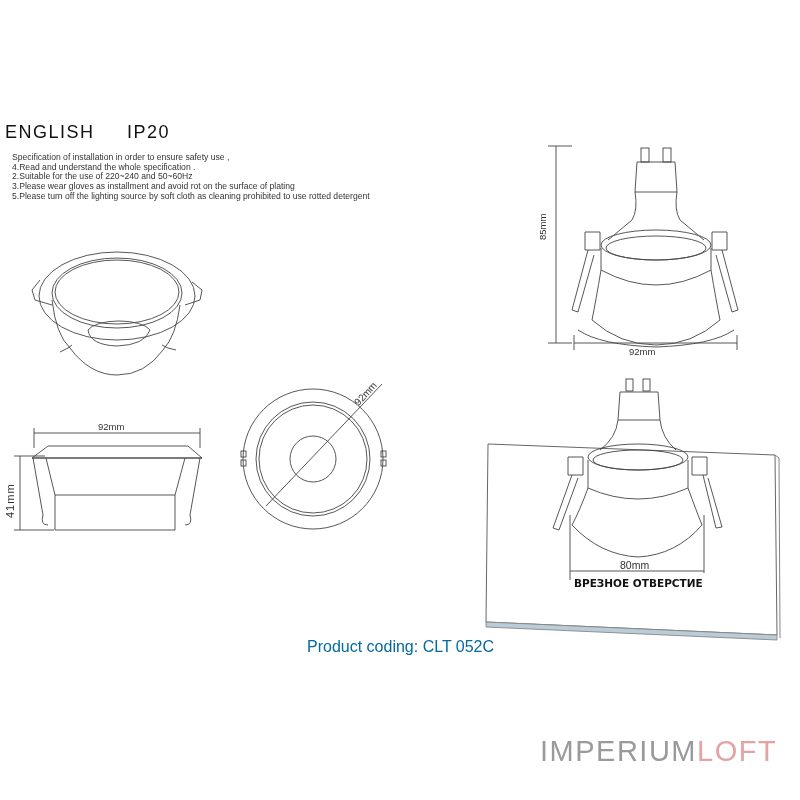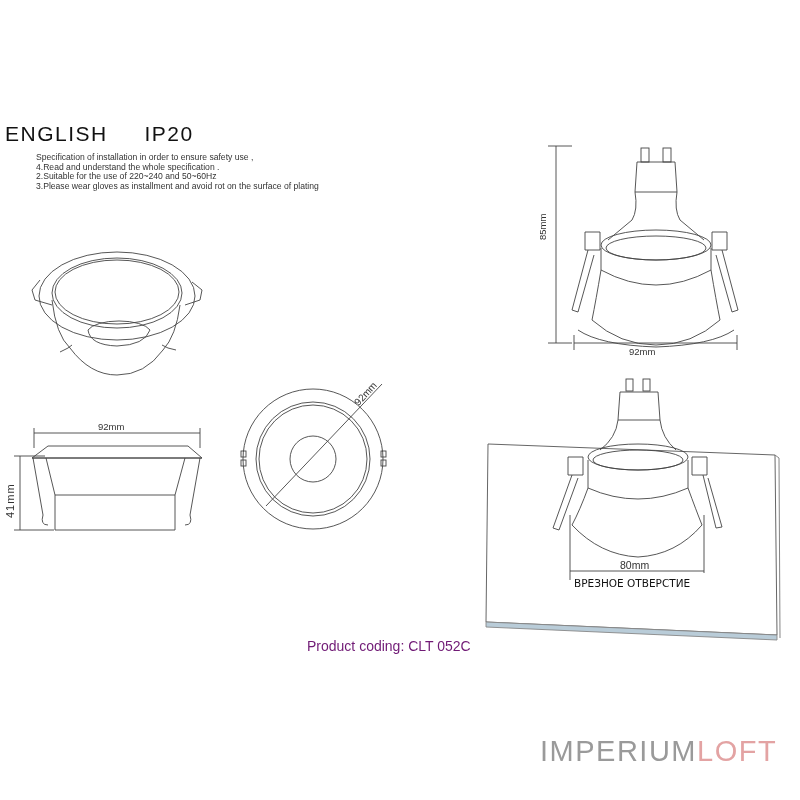--- a/index.html
+++ b/index.html
@@ -1,39 +1,40 @@
 <!DOCTYPE html>
 <html><head>
 <meta charset="utf-8">
 <style>
   html, body { margin:0; padding:0; }
   body { width:800px; height:800px; background:#ffffff; position:relative; overflow:hidden;
          font-family:"Liberation Sans", sans-serif; color:#222; }
   .abs { position:absolute; }
-  .heading { left:5px; top:122px; font-size:21px; letter-spacing:1.5px; color:#111; white-space:pre; }
-  .spec { left:12px; top:153px; font-size:8.6px; line-height:9.7px; color:#333;margin-left:24px; }
+  .heading { left:5px; top:122px; font-size:18px; letter-spacing:1.5px; color:#111; white-space:pre; }
+  .spec { left:12px; top:153px; font-size:8.6px; line-height:9.7px; color:#333; }
   .spec div { white-space:nowrap; }
   .dim { font-size:9.5px; color:#333; }
-  .coding { left:307px; top:638px; font-size:14px; color:#701a75; }
+  .coding { left:307px; top:638px; font-size:16px; color:#0369a1; }
   .brand { left:540px; top:735px; font-size:29px; letter-spacing:1.5px; font-weight:400; }
   .brand .a { color:#9a9a9a; }
   .brand .b { color:#e3a3a3; }
-  .cut-label { font-family:"DejaVu Sans", sans-serif; font-weight:normal; font-size:10.5px; color:#111;text-align:right; }
+  .cut-label { font-family:"DejaVu Sans", sans-serif; font-weight:bold; font-size:10.5px; color:#111;text-align:right; }
   svg { position:absolute; left:0; top:0; }
 </style>
 </head>
 <body>
 
 <div class="abs heading"><span>ENGLISH</span>     <span>IP20</span></div>
 
 <div class="abs spec">
   <div>Specification of installation in order to ensure safety use ,</div>
   <div>4.Read and understand the whole specification .</div>
   <div>2.Suitable for the use of 220~240 and 50~60Hz</div>
   <div>3.Please wear gloves as installment and avoid rot on the surface of plating</div>
+  <div>5.Please turn off the lighting source by soft cloth as cleaning prohibited to use rotted detergent</div>
 </div>
 
 <svg width="800" height="800" viewBox="0 0 800 800" fill="none" stroke="#444" stroke-width="0.9">
 
   <g>
     <ellipse cx="117" cy="296" rx="78" ry="44"></ellipse>
     <ellipse cx="117" cy="293" rx="65" ry="35"></ellipse>
     <ellipse cx="117" cy="292" rx="62" ry="32"></ellipse>
     <path d="M52 300 Q56 335 70 348 Q90 375 117 375 Q145 375 163 350 Q176 336 180 305"></path>
     <path d="M88 330 A32 12 0 0 1 150 330"></path>

